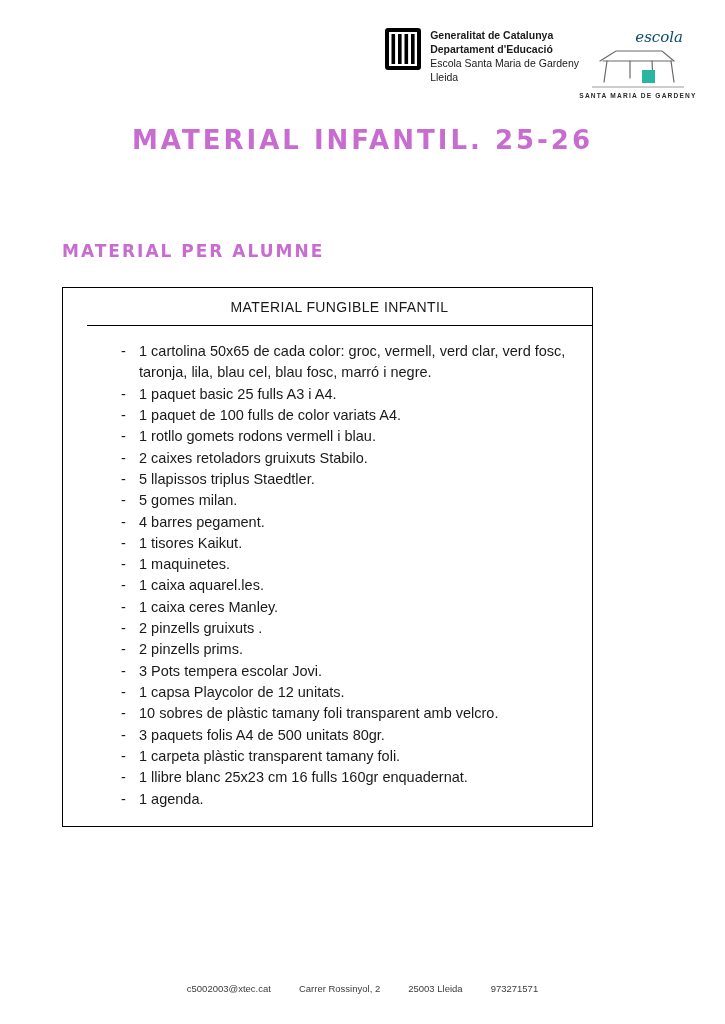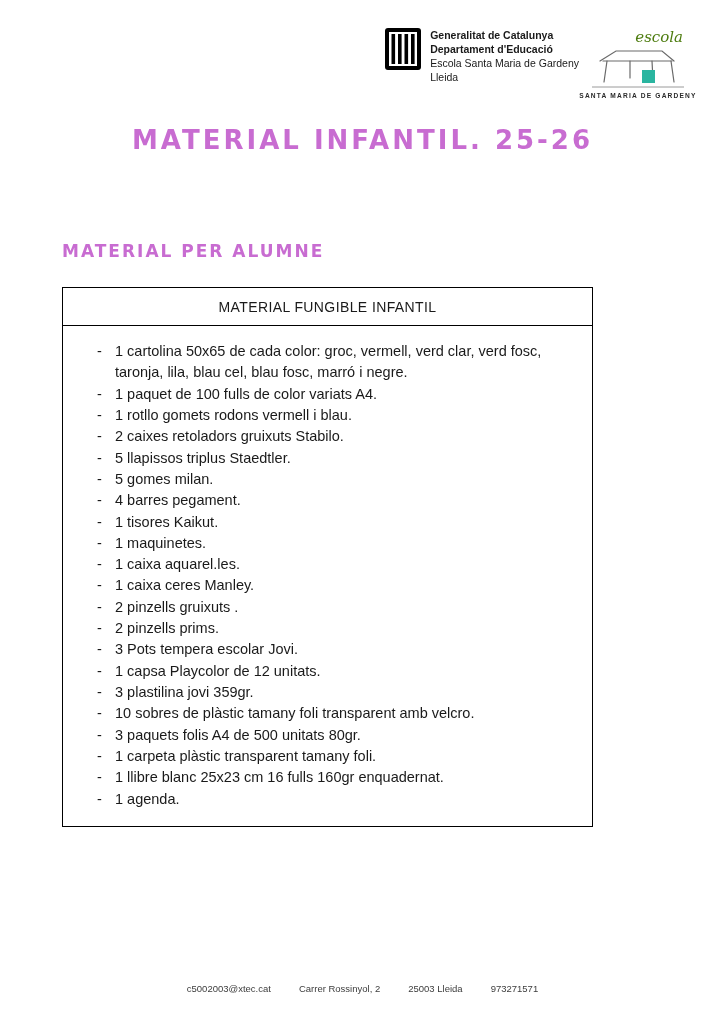--- a/index.html
+++ b/index.html
@@ -23,21 +23,21 @@
   .gov-block { display: flex; gap: 9px; align-items: flex-start; }
   .gov-icon svg { display: block; }
   .gov-text { font-size: 10.5px; line-height: 1.32; padding-top: 1px; }
   .gov-text .b { font-weight: bold; }
 
   .school-logo { width: 118px; text-align: center; }
   .school-logo .script {
     font-family: "DejaVu Serif", serif;
     font-style: italic;
     font-size: 15px;
-    color: #4d7c0f;
+    color: #0c4a6e;
     text-align: right;
     padding-right: 14px;
     margin-bottom: 0px;
   }
   .school-logo svg { display: block; margin: 0 auto; }
   .school-logo .subtitle {
     font-size: 6.6px;
     font-weight: bold;
     letter-spacing: 1.2px;
     color: #2b2b2b;
@@ -65,20 +65,21 @@
     letter-spacing: 2px;
     font-family: "DejaVu Sans", sans-serif;
   }
 
   
   .supply-box {
     margin: 26px 0 12px 62px;
     width: 531px;
     border: 1.5px solid #000;
     box-sizing: border-box;
+    padding-left: 24px;
   }
   .supply-box-header {
     text-align: center;
     font-size: 14px;
     letter-spacing: 0.4px;
     padding: 11px 0 10px 0;
     border-bottom: 1.5px solid #000;
   }
   .supply-list {
     list-style: none;
@@ -156,35 +157,35 @@
 </div>
 
 <div class="doc-title">MATERIAL INFANTIL. 25-26</div>
 
 <div class="section-heading">MATERIAL PER ALUMNE</div>
 
 <div class="supply-box">
   <div class="supply-box-header">MATERIAL FUNGIBLE INFANTIL</div>
   <ul class="supply-list">
       <li>1 cartolina 50x65 de cada color: groc, vermell, verd clar, verd fosc, taronja, lila, blau cel, blau fosc, marró i negre.</li>
+      <li>1 paquet basic 25 fulls A3 i A4.</li>
       <li>1 paquet de 100 fulls de color variats A4.</li>
       <li>1 rotllo gomets rodons vermell i blau.</li>
       <li>2 caixes retoladors gruixuts Stabilo.</li>
       <li>5 llapissos triplus Staedtler.</li>
       <li>5 gomes milan.</li>
       <li>4 barres pegament.</li>
       <li>1 tisores Kaikut.</li>
       <li>1 maquinetes.</li>
       <li>1 caixa aquarel.les.</li>
       <li>1 caixa ceres Manley.</li>
       <li>2 pinzells gruixuts .</li>
       <li>2 pinzells prims.</li>
       <li>3 Pots tempera escolar Jovi.</li>
       <li>1 capsa Playcolor de 12 unitats.</li>
-      <li>3 plastilina jovi 359gr.</li>
       <li>10 sobres de plàstic tamany foli transparent amb velcro.</li>
       <li>3 paquets folis A4 de 500 unitats 80gr.</li>
       <li>1 carpeta plàstic transparent tamany foli.</li>
       <li>1 llibre blanc 25x23 cm 16 fulls 160gr enquadernat.</li>
       <li>1 agenda.</li>
     </ul>
 </div>
 
 <div class="footer">
   <span>c5002003@xtec.cat</span>

